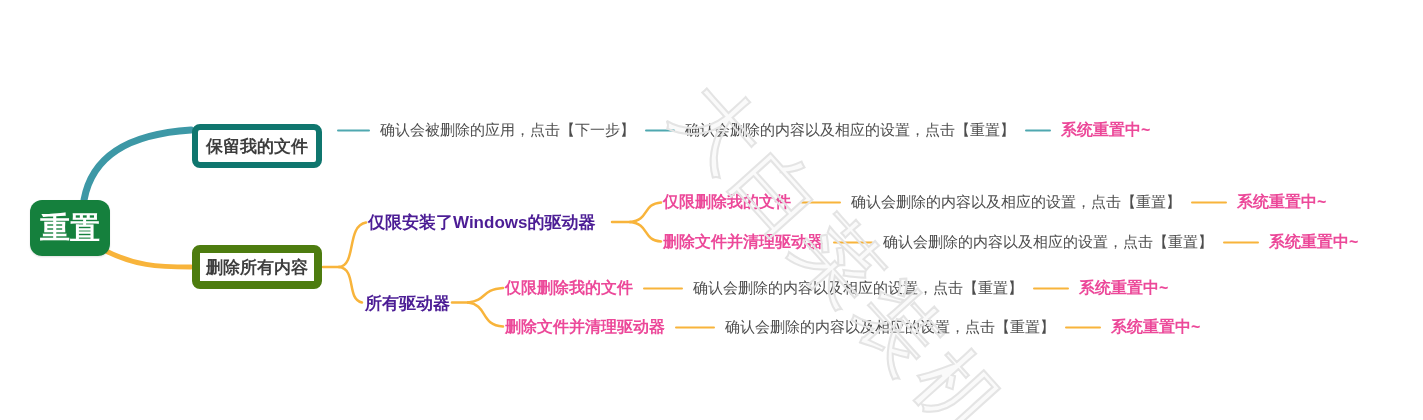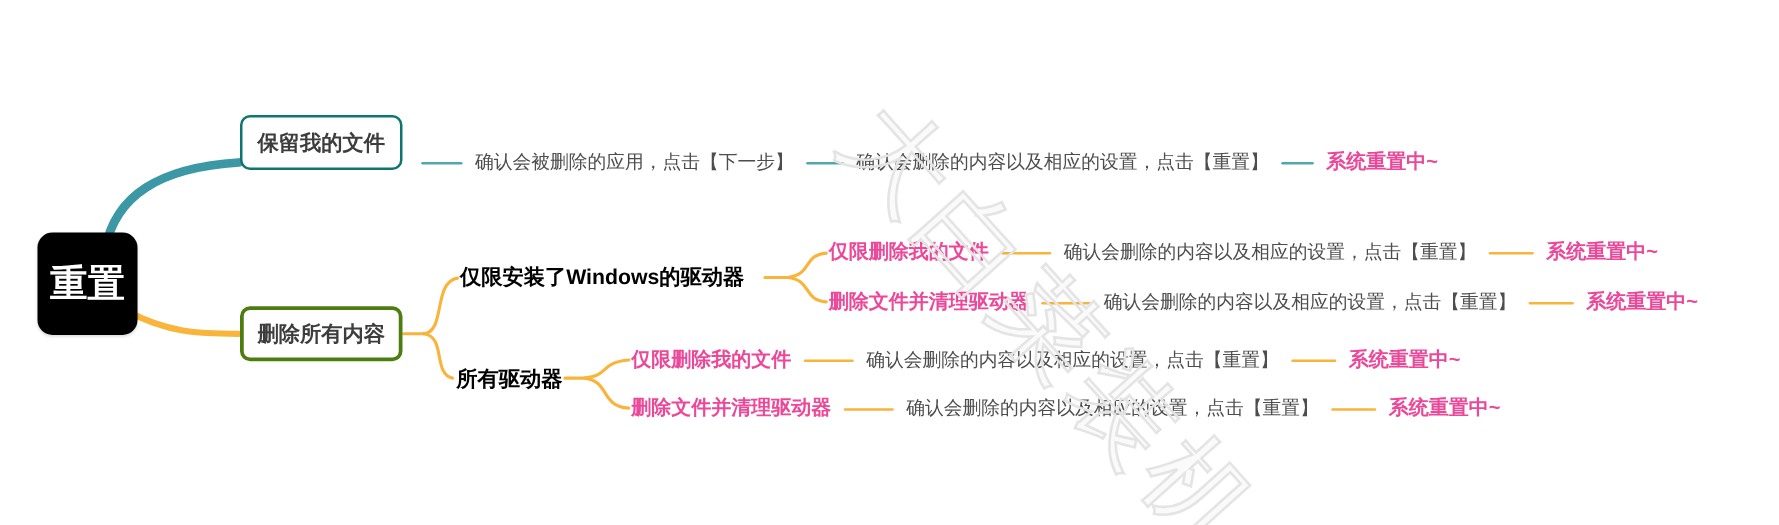--- a/index.html
+++ b/index.html
@@ -10,44 +10,44 @@
     color:#3d3d3d;
   }
   .canvas{position:absolute;inset:0;}
   svg.connectors{position:absolute;left:0;top:0;pointer-events:none;z-index:1;}
   .node{
     position:absolute;z-index:2;box-sizing:border-box;
     display:flex;align-items:center;justify-content:center;
     white-space:nowrap;
   }
   .root-node{
-    left:30px;top:186px;width:80px;height:82px;
-    background:#000000;border-radius:12px;
+    left:30px;top:200px;width:80px;height:56px;
+    background:#15803d;border-radius:12px;
     color:#ffffff;font-size:30px;font-weight:bold;
     box-shadow:0 1px 2px rgba(0,0,0,.12);
   }
   .box-node{
     width:130px;height:44px;background:#ffffff;border-radius:8px;
     font-size:17px;font-weight:bold;
   }
-  .box-teal{left:192px;top:92px;border:2px solid #0f766e;}
-  .box-yellow{left:192px;top:245px;border:3px solid #4d7c0f;}
+  .box-teal{left:192px;top:124px;border:6px solid #0f766e;}
+  .box-yellow{left:192px;top:245px;border:8px solid #4d7c0f;}
   .row{
     position:absolute;z-index:2;display:flex;align-items:center;
     white-space:nowrap;transform:translateY(-50%);
   }
   .lbl-bold{font-size:16px;font-weight:bold;color:#ec4899;}
   .lbl-plain{font-size:15px;font-weight:normal;color:#4d4d4d;}
   .cline{height:2px;border-radius:1px;flex:none;margin:0 10px;}
   .cline.t{background:#4fa8b0;}
   .cline.y{background:#f8b43b;}
   .w33{width:33px;} .w30{width:30px;} .w26{width:26px;} .w40{width:40px;} .w36{width:36px;}
   .mid-label{
     position:absolute;z-index:2;transform:translateY(-50%);
-    font-size:17px;font-weight:bold;white-space:nowrap;color:#000000;
+    font-size:17px;font-weight:bold;white-space:nowrap;color:#4c1d95;
   }
   .watermark{
     position:absolute;left:732px;top:58px;z-index:5;
     font-size:84px;letter-spacing:6px;white-space:nowrap;
     transform:rotate(48deg);transform-origin:0 0;
     color:rgba(0,0,0,0.02);
     -webkit-text-stroke:2px #e4e4e4;
     pointer-events:none;
   }
 </style>

